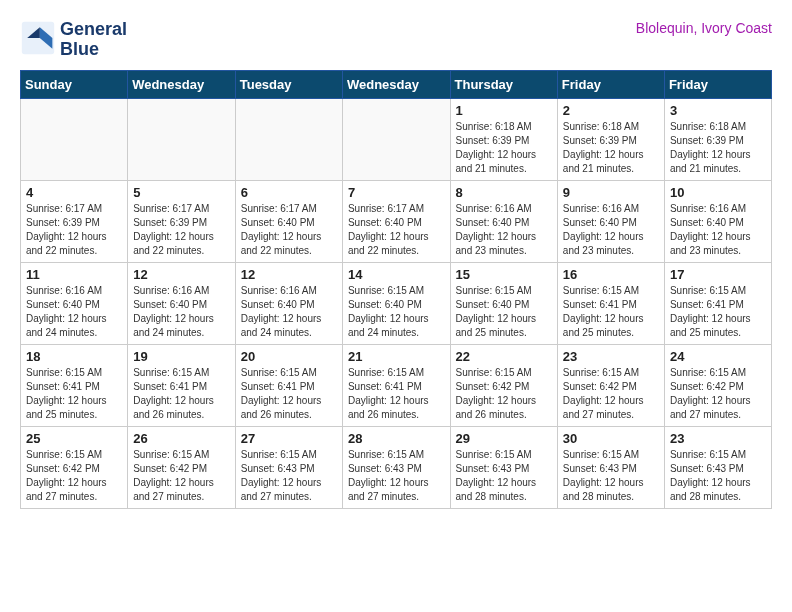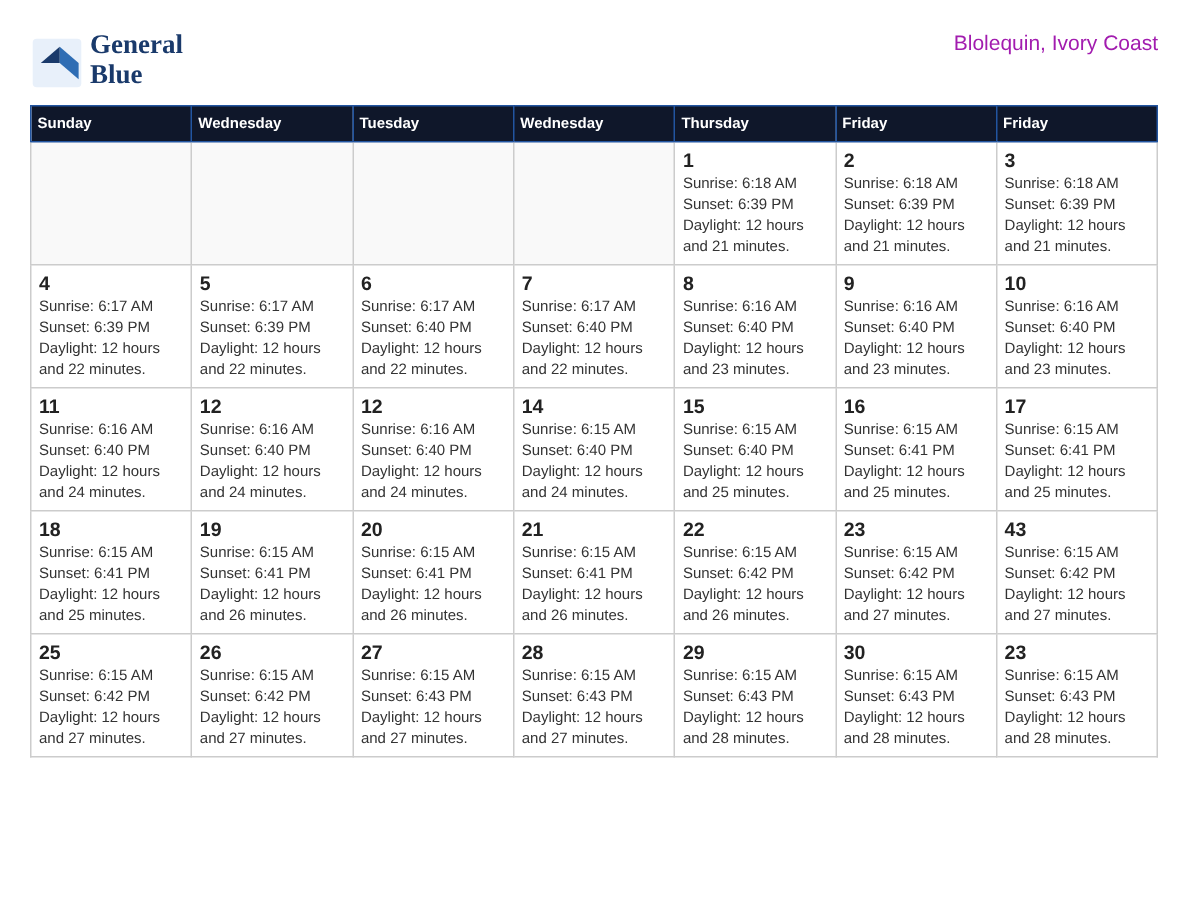--- a/index.html
+++ b/index.html
@@ -11,22 +11,21 @@
       padding: 20px;
     }
     .header {
       display: flex;
       justify-content: space-between;
       align-items: flex-start;
       margin-bottom: 10px;
     }
     .logo {
       display: flex;
-      align-items: flex-end;
-      font-family: Liberation Serif, serif;
+      align-items: flex-start;
     }
     .logo-text {
       font-size: 18px;
       font-weight: bold;
       color: #1a3a6b;
       line-height: 1.1;
     }
     .logo-icon {
       width: 36px;
       height: 36px;
@@ -43,23 +42,23 @@
     .subtitle {
       font-size: 14px;
       color: #a21caf;
     }
     .calendar {
       width: 100%;
       border-collapse: collapse;
       border: 1px solid #ccc;
     }
     .calendar th {
-      background-color: #0f172a;
+      background-color: #0c4a6e;
       color: #fff;
-      font-size: 10px;
+      font-size: 13px;
       font-weight: bold;
       padding: 6px 4px;
       text-align: left;
       border: 1px solid #2255a0;
     }
     .calendar td {
       vertical-align: top;
       border: 1px solid #ccc;
       padding: 4px 5px;
       font-size: 10.5px;
@@ -216,21 +215,21 @@
         </td>
         <td>
           <span class="day-num">22</span>
           <div class="day-info">Sunrise: 6:15 AM<br>Sunset: 6:42 PM<br>Daylight: 12 hours<br>and 26 minutes.</div>
         </td>
         <td>
           <span class="day-num">23</span>
           <div class="day-info">Sunrise: 6:15 AM<br>Sunset: 6:42 PM<br>Daylight: 12 hours<br>and 27 minutes.</div>
         </td>
         <td>
-          <span class="day-num">43</span>
+          <span class="day-num">24</span>
           <div class="day-info">Sunrise: 6:15 AM<br>Sunset: 6:42 PM<br>Daylight: 12 hours<br>and 27 minutes.</div>
         </td>
       </tr>
       <tr class="week-row">
         <td>
           <span class="day-num">25</span>
           <div class="day-info">Sunrise: 6:15 AM<br>Sunset: 6:42 PM<br>Daylight: 12 hours<br>and 27 minutes.</div>
         </td>
         <td>
           <span class="day-num">26</span>

